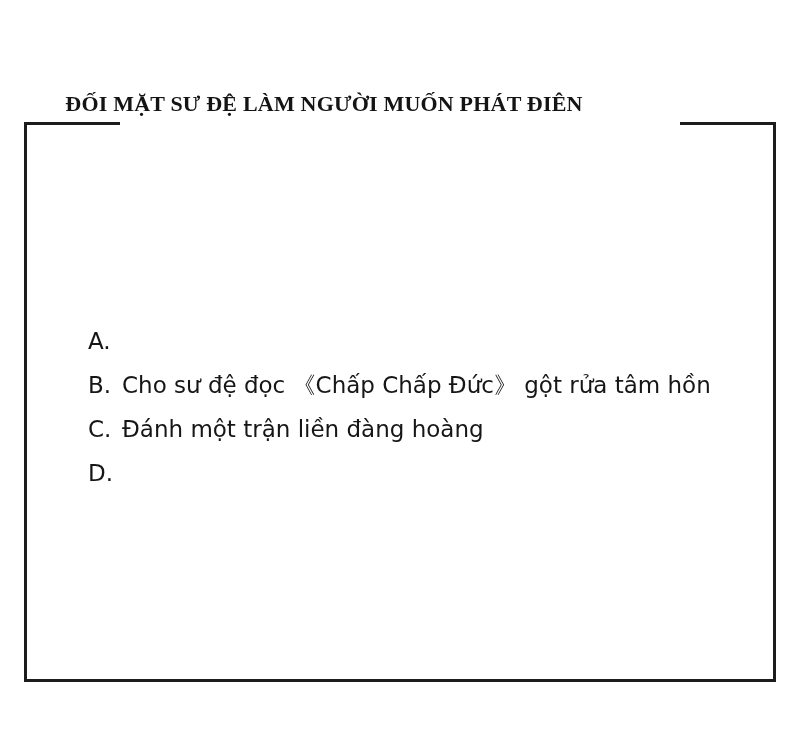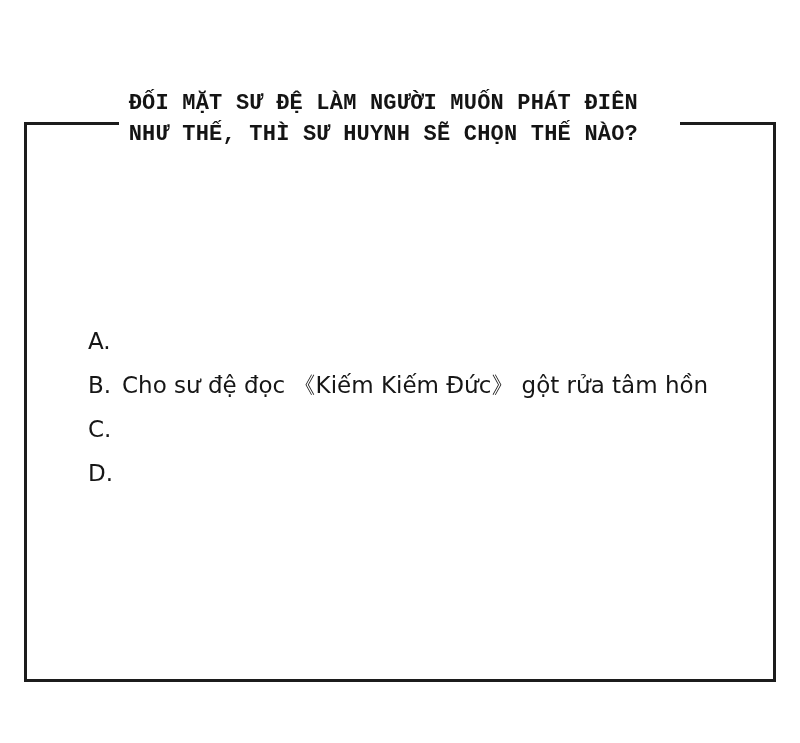--- a/index.html
+++ b/index.html
@@ -20,22 +20,22 @@
     position: absolute;
     inset: 0;
   }
 
   
   .question {
     position: absolute;
     top: 88px;
     left: 0;
     width: 648px;
-    text-align: right;
-    font-family: Liberation Mono, monospace;
+    text-align: center;
+    font-family: Liberation Serif, serif;
     font-weight: 700;
     font-size: 22px;
     line-height: 1.42;
     letter-spacing: 0.2px;
     color: #141414;
     z-index: 3;
     background: transparent;
   }
   .question .line {
     display: block;
@@ -121,40 +121,40 @@
     font-weight: 400;
   }
 </style>
 </head>
 <body>
 
 <div class="page">
 
   <div class="question">
     <span class="line"><span class="text-bg">ĐỐI MẶT SƯ ĐỆ LÀM NGƯỜI MUỐN PHÁT ĐIÊN</span></span>
-    <span class="line"><span class="text-bg">NHƯ THẾ, THÌ SƯ HUYNH SẼ CHỌN THẾ NÀO?</span></span>
   </div>
 
   <div class="frame">
     <div class="edge edge-top-left"></div>
     <div class="edge edge-top-right"></div>
     <div class="edge edge-left"></div>
     <div class="edge edge-right"></div>
     <div class="edge edge-bottom"></div>
   </div>
 
   <div class="choices">
     <div class="choice">
       <span class="label">A.</span>
     </div>
     <div class="choice">
       <span class="label">B.</span>
-      <span class="body">Cho sư đệ đọc 《Kiếm Kiếm Đức》 gột rửa tâm hồn</span>
+      <span class="body">Cho sư đệ đọc 《Chấp Chấp Đức》 gột rửa tâm hồn</span>
     </div>
     <div class="choice">
       <span class="label">C.</span>
+      <span class="body">Đánh một trận liền đàng hoàng</span>
     </div>
     <div class="choice">
       <span class="label">D.</span>
     </div>
   </div>
 
 </div>
 
 </body></html>

